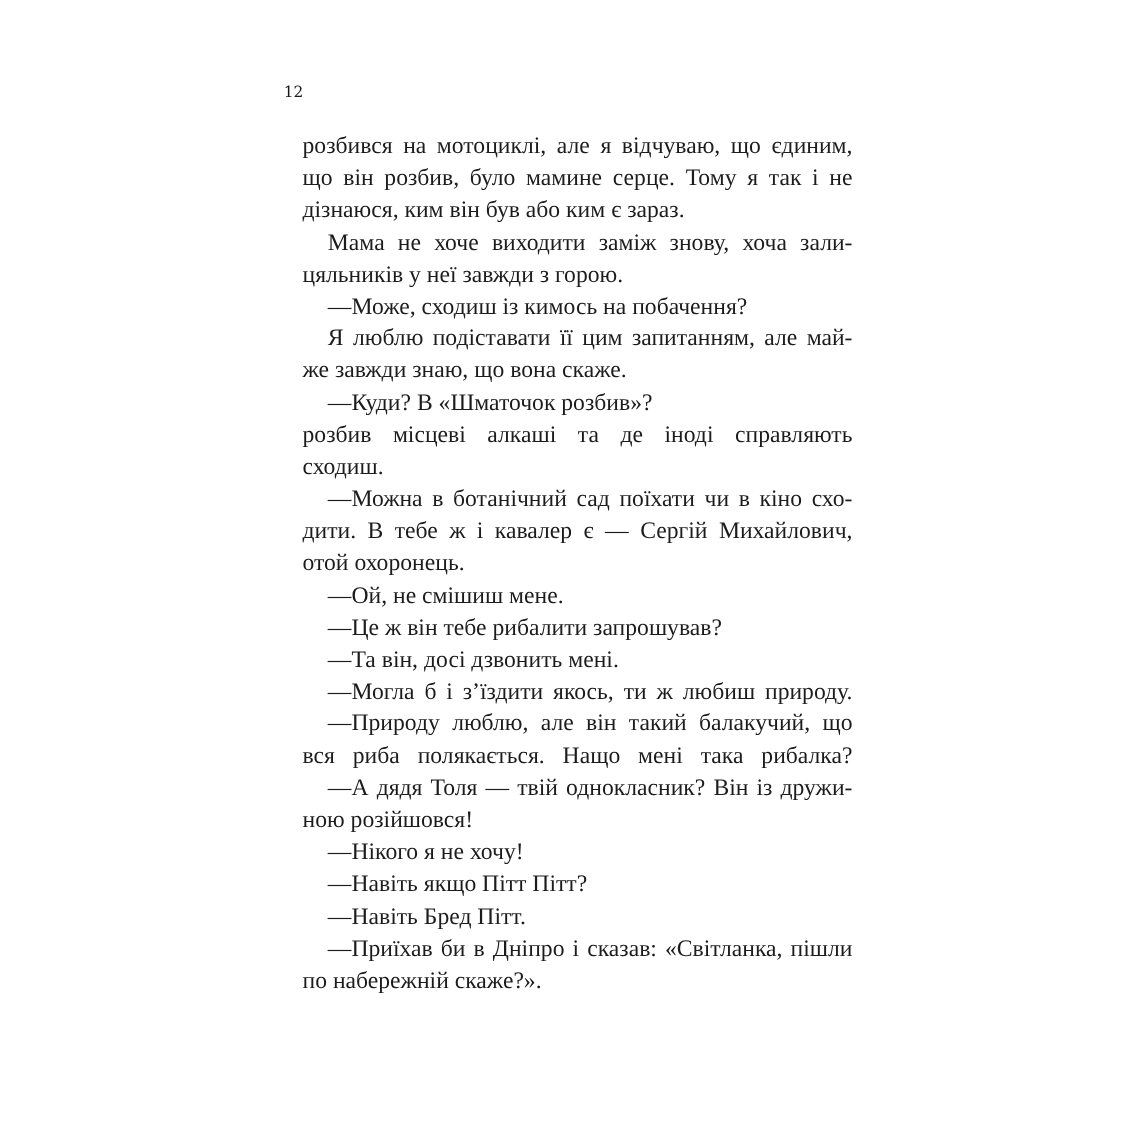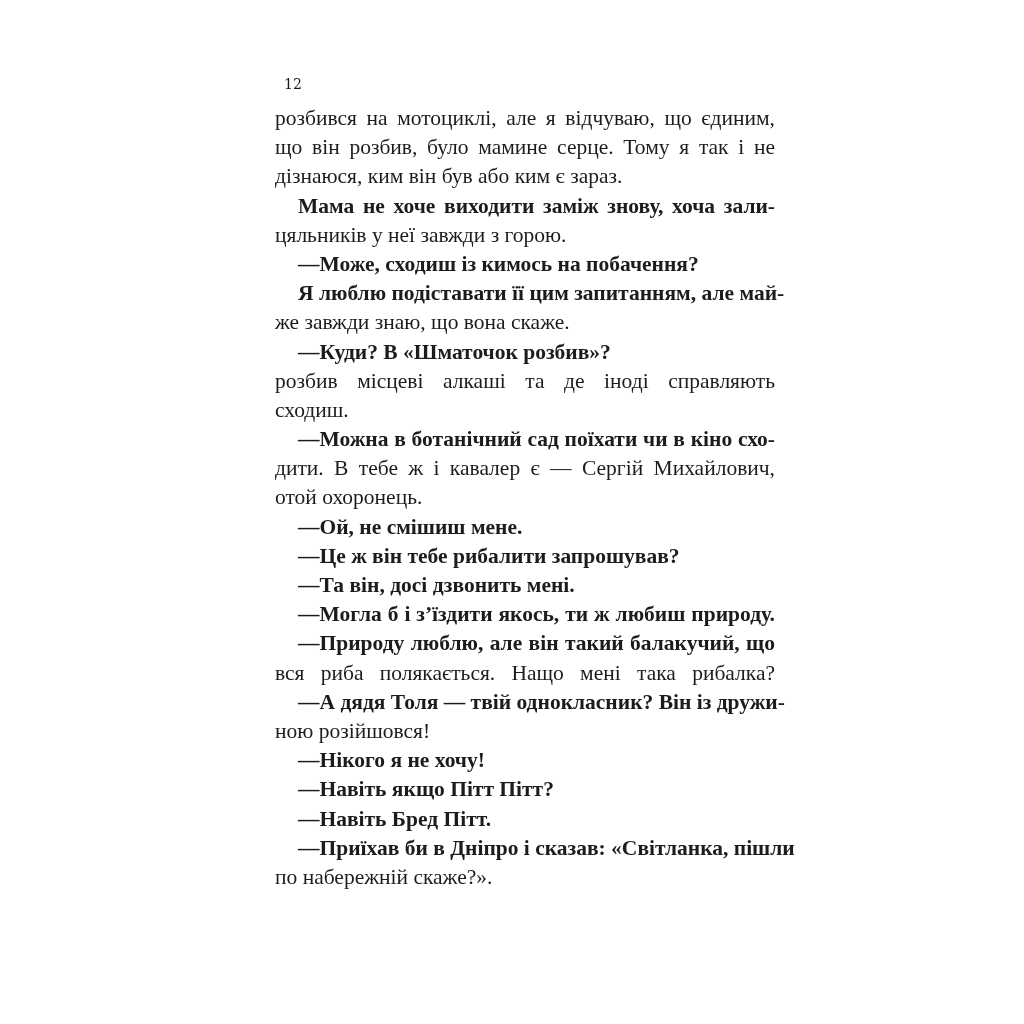--- a/index.html
+++ b/index.html
@@ -16,45 +16,44 @@
   .page {
     position: absolute;
     left: 0;
     top: 0;
     width: 1024px;
     height: 1024px;
     background: #ffffff;
   }
   .page-number {
     position: absolute;
-    left: 284px;
+    left: 258px;
     top: 74px;
     font-family: "DejaVu Serif", "Liberation Serif", serif;
     font-size: 14px;
     color: #1a1a1a;
     line-height: 20px;
   }
   .text-block {
     position: absolute;
     left: 275px;
-    top: 104px;
+    top: 118px;
     width: 500px;
     font-family: "Liberation Serif", "DejaVu Serif", serif;
     font-size: 21.5px;
     line-height: 29.2px;
     color: #1c1c1c;
   }
   .line {
     display: block;
     white-space: nowrap;
     height: 29.2px;
   }
   .line.indent {
     padding-left: 23px;
-    font-weight: bold;
   }
   .line.justify {
     text-align: justify;
     text-align-last: justify;
   }
 </style>
 </head>
 <body>
 
 <div class="page">

